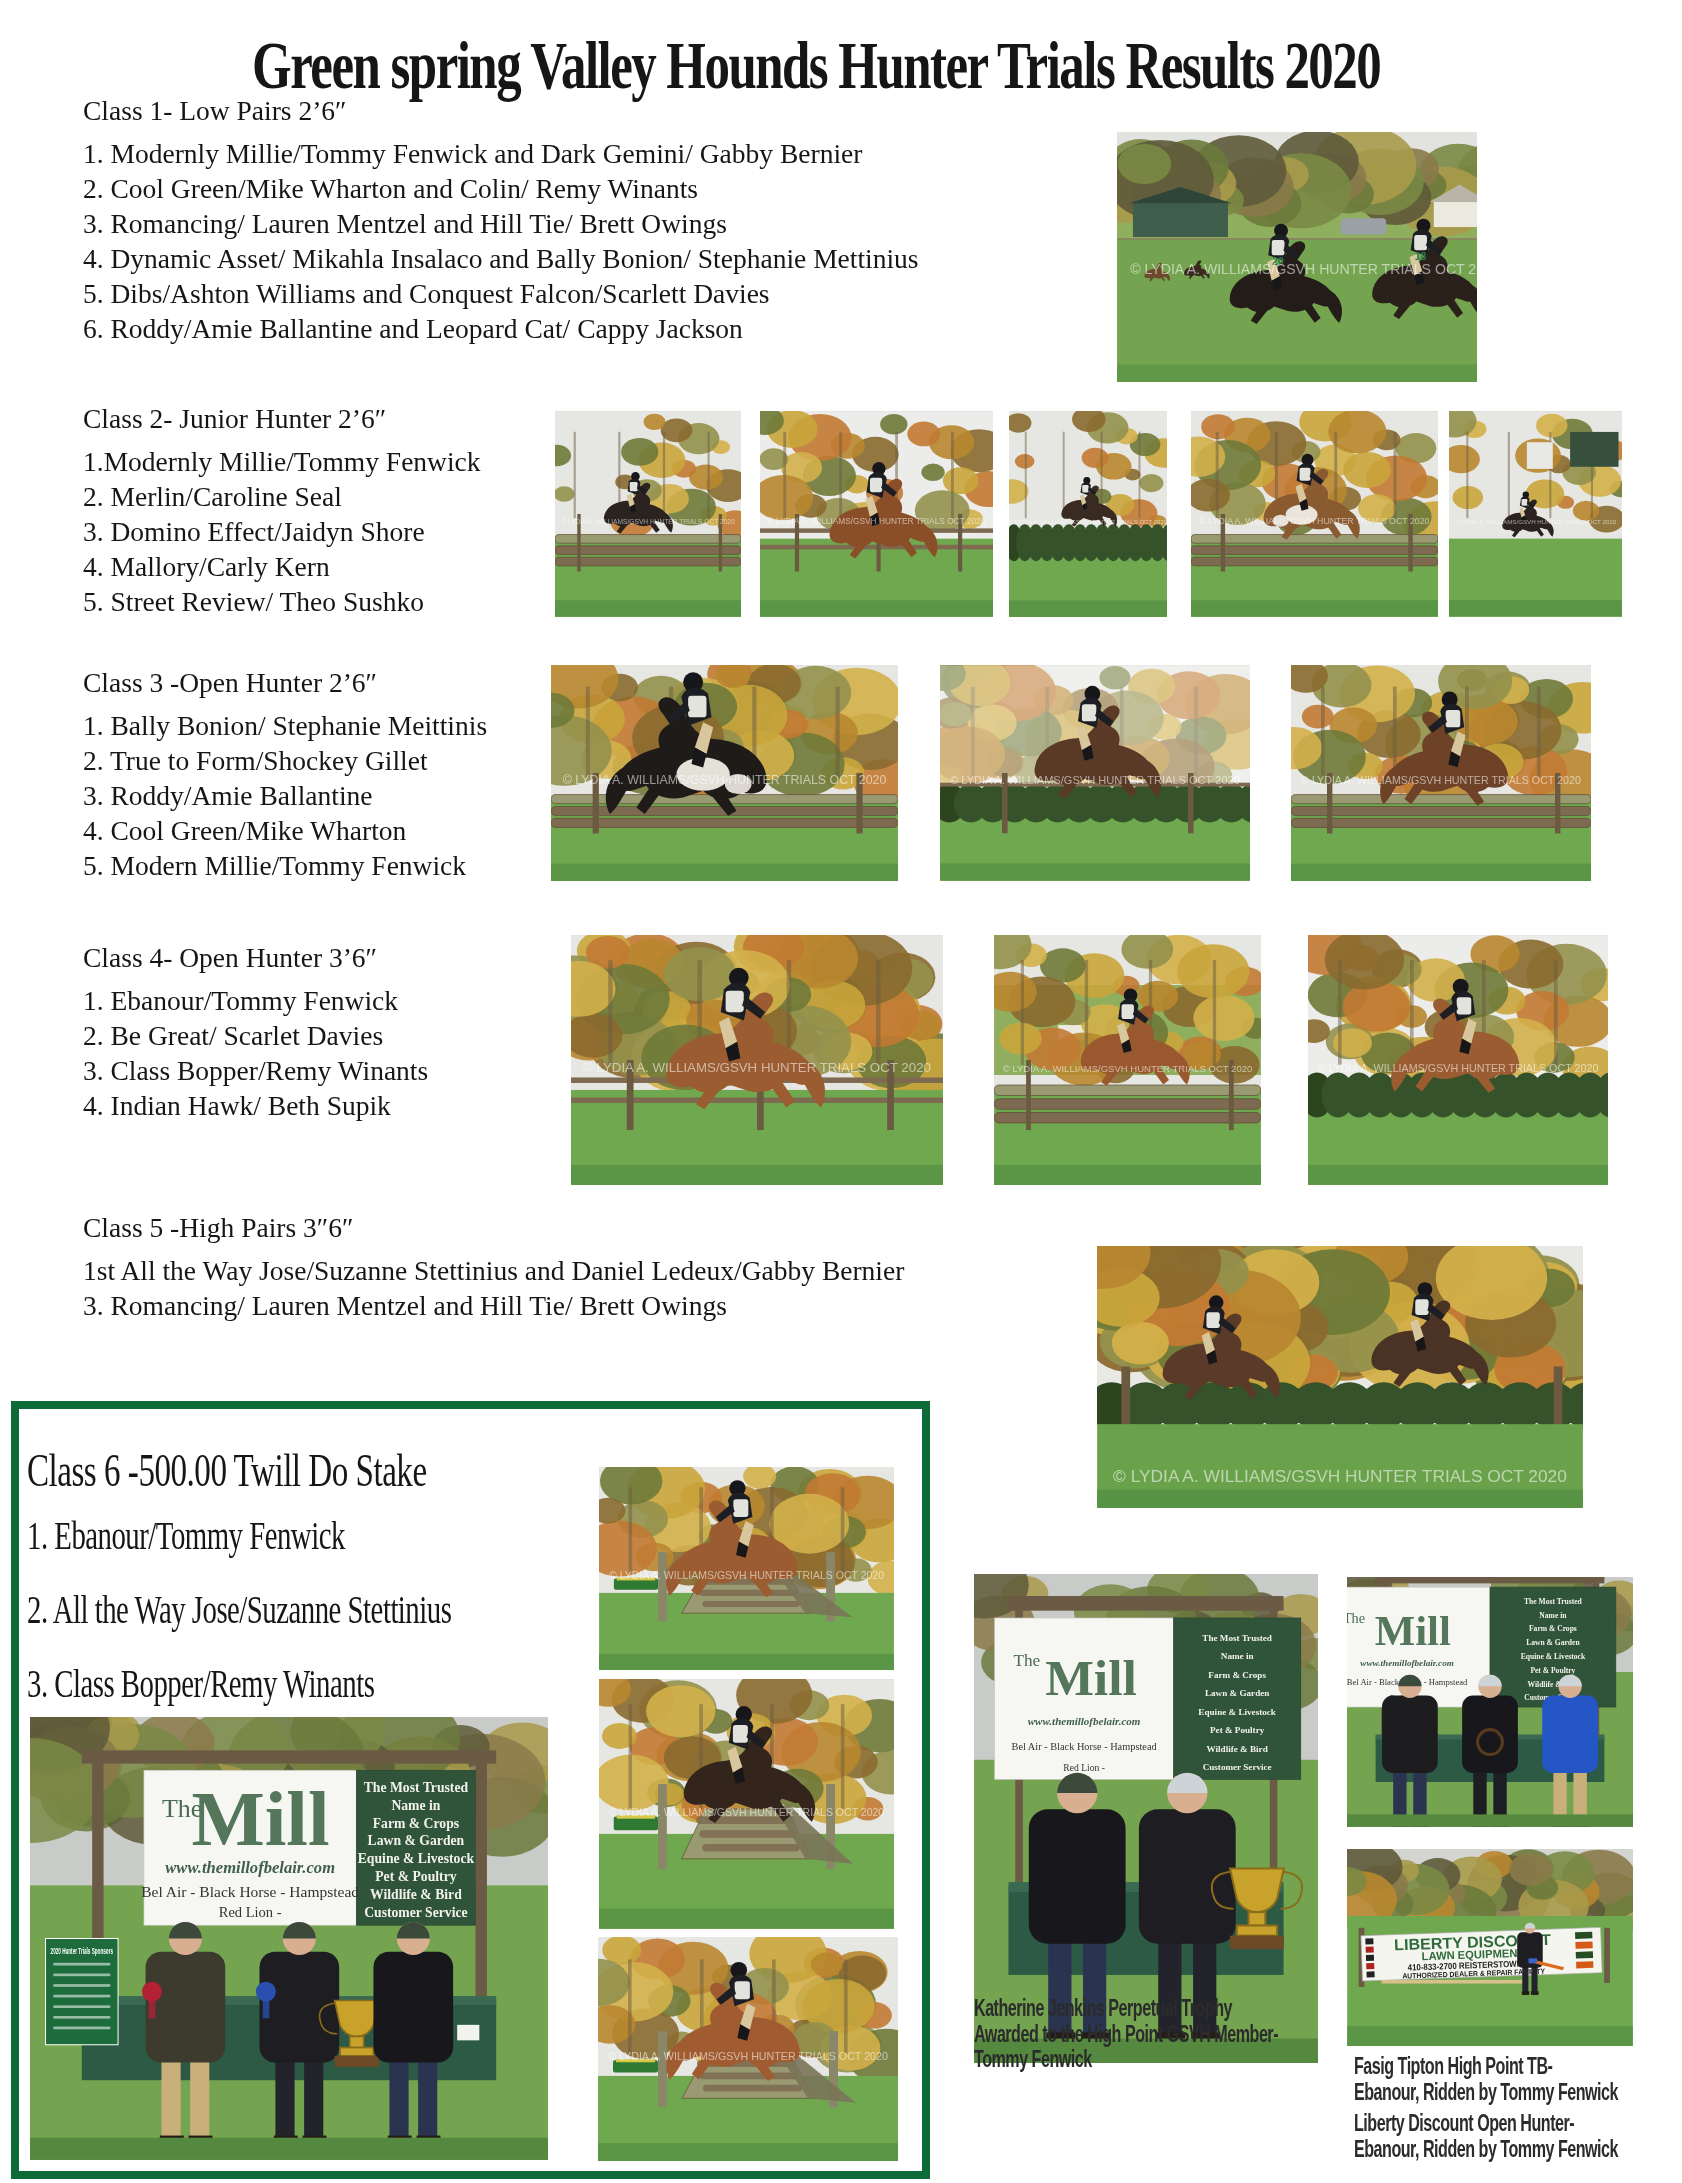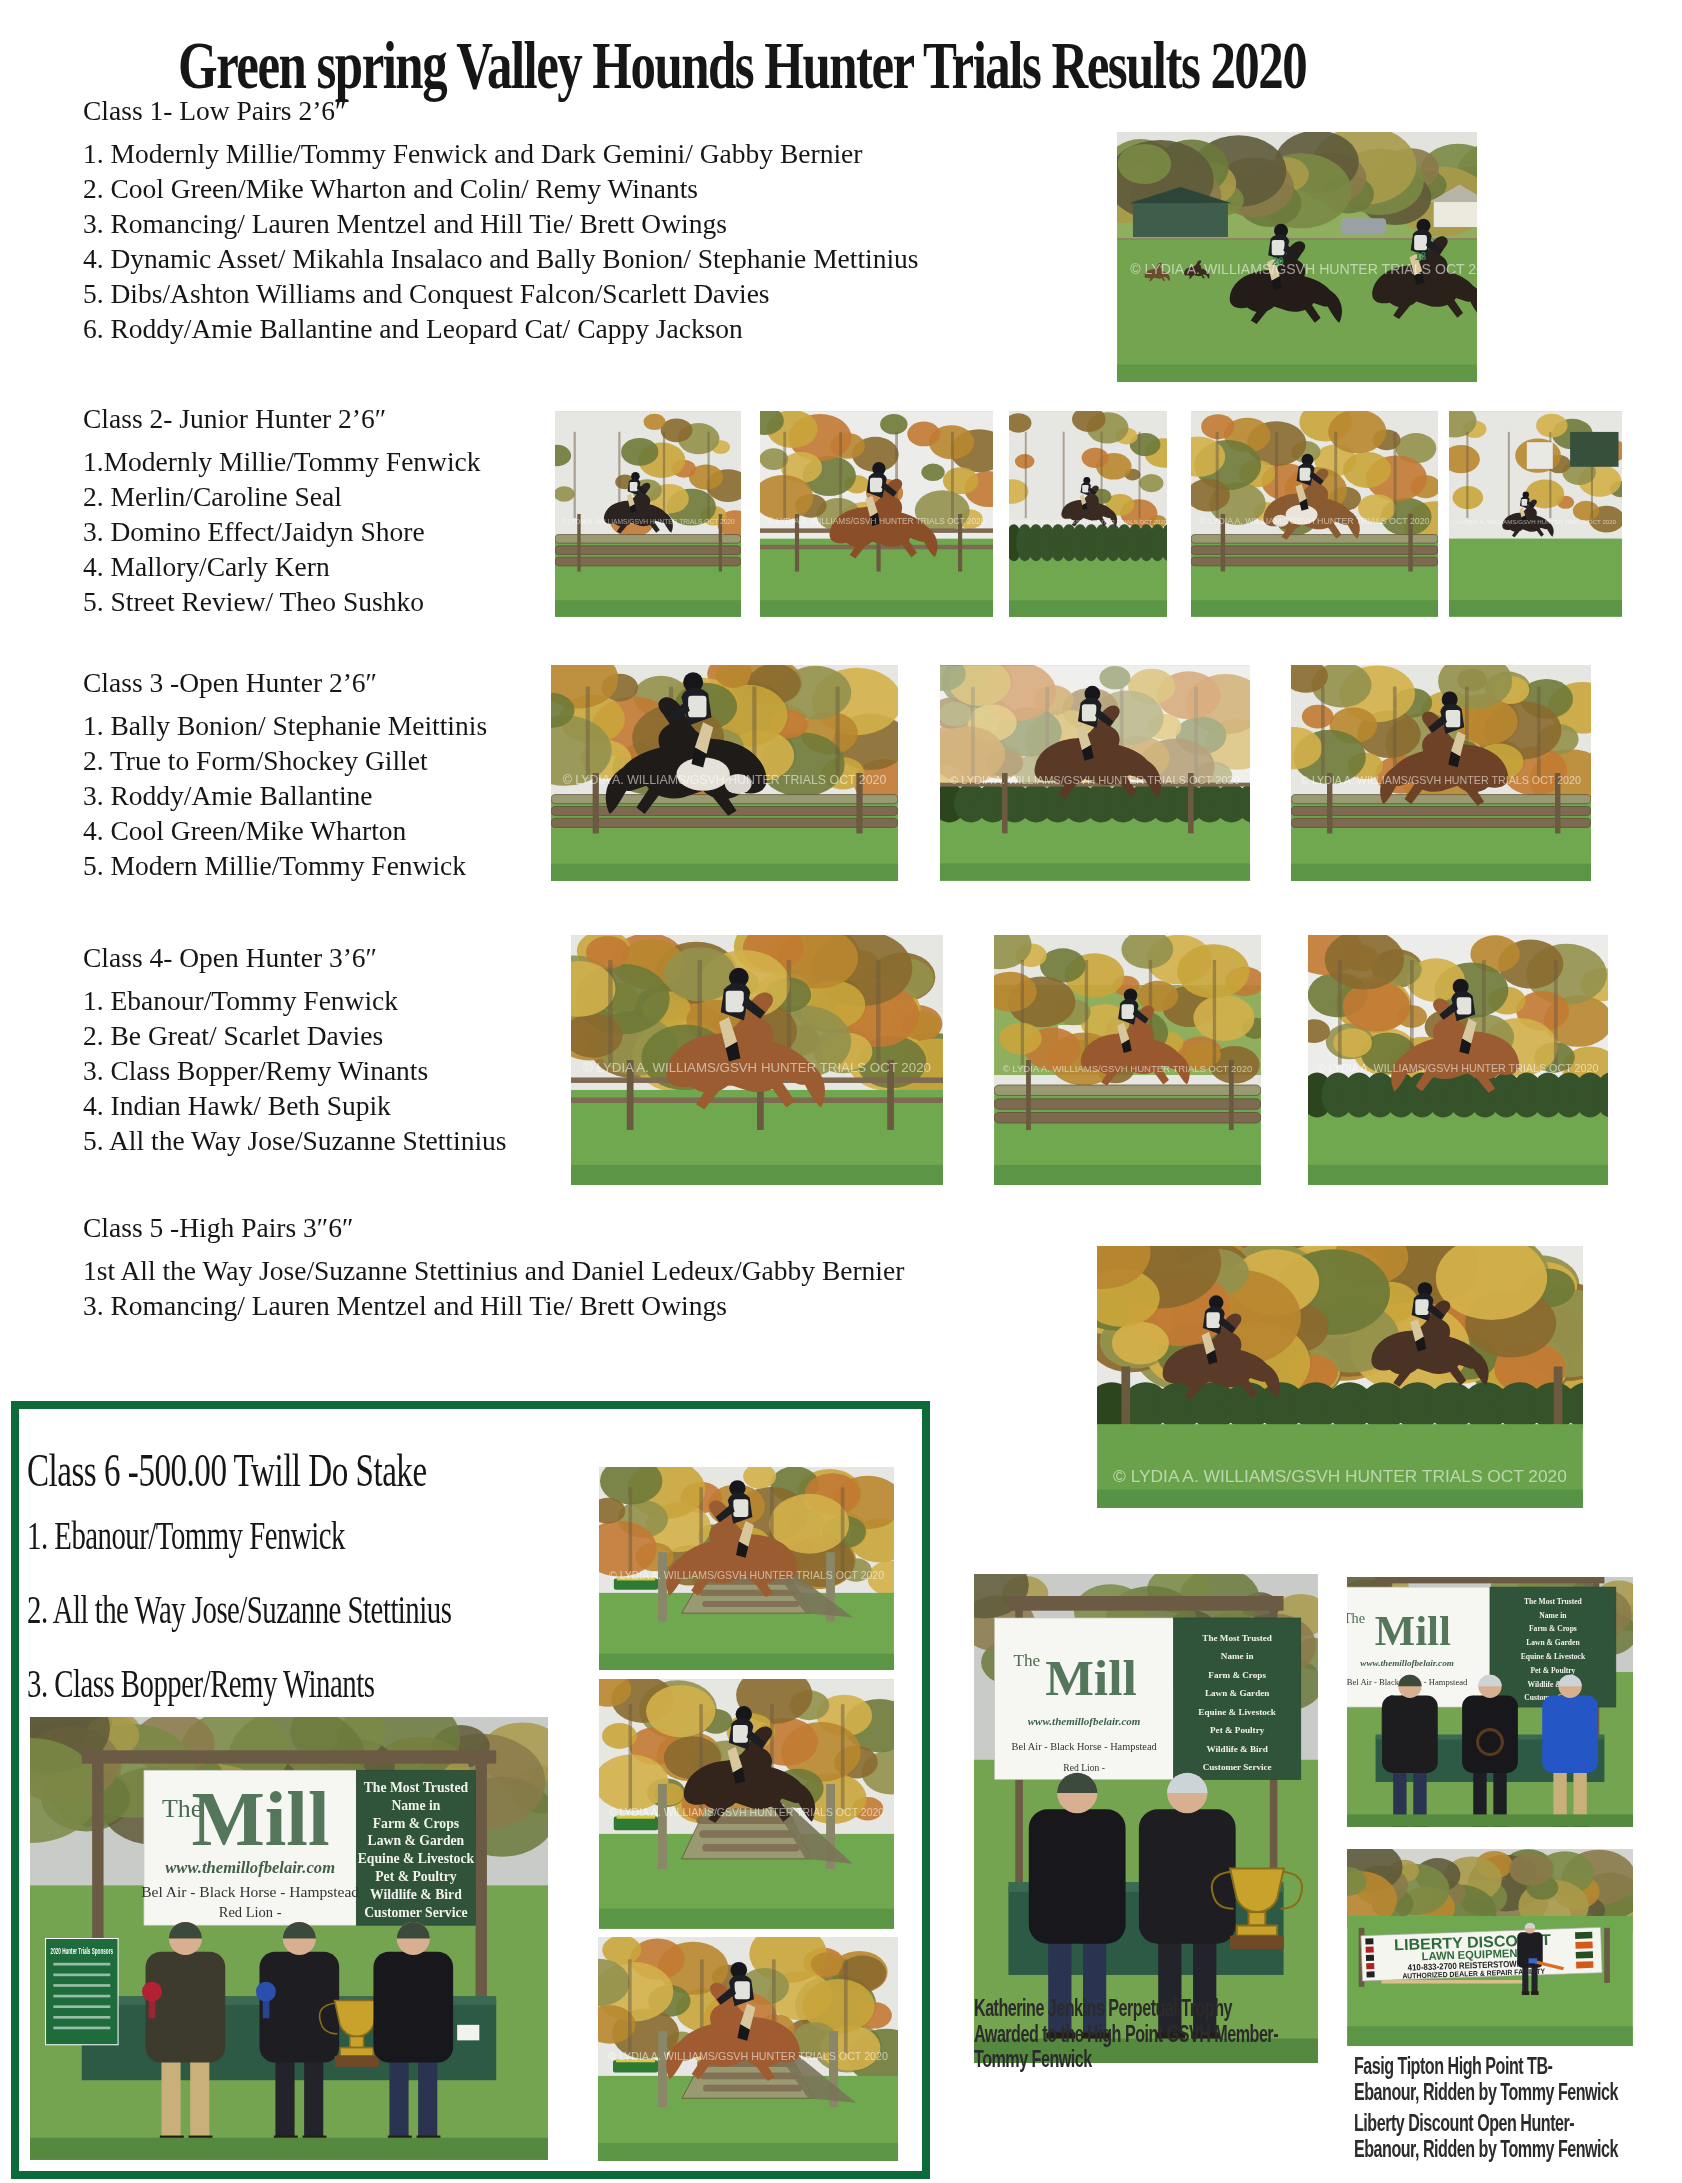--- a/index.html
+++ b/index.html
@@ -1,18 +1,18 @@
 <!DOCTYPE html>
 <html style="font-size:10.7px"><head>
 <meta charset="utf-8">
 <style>
   html,body{margin:0;padding:0;background:#888;}
   .page{position:relative;width:1682px;height:2183px;background:#ffffff;overflow:hidden;
         font-family:"Liberation Serif",serif;color:#161616;}
-  .page-title{position:absolute;top:27px;left:0;width:1632px;text-align:left;
+  .page-title{position:absolute;top:27px;left:0;width:1632px;text-align:center;
         font-size:67px;font-weight:bold;white-space:nowrap;}
   .page-title .sq{display:inline-block;transform:scaleX(0.76);transform-origin:center;letter-spacing:-2px;}
   .cls{position:absolute;left:83px;}
   .cls .h,.cls .e{font-size:27.5px;height:35px;line-height:35px;white-space:nowrap;}
   .cls .h{margin-bottom:8px;}
   .photo{position:absolute;overflow:hidden;background:#d8d5cd;}
   .stake-box{position:absolute;left:10.7px;top:1401px;width:919px;height:778px;
         border:8.7px solid #0d6b3a;box-sizing:border-box;background:transparent;}
   .stake-title{position:absolute;left:27px;top:1444px;font-size:46px;font-weight:normal;white-space:nowrap;}
   .stake-e{position:absolute;left:27px;font-size:40px;white-space:nowrap;}
@@ -55,21 +55,20 @@
     <div class="e">4. Cool Green/Mike Wharton</div>
     <div class="e">5. Modern Millie/Tommy Fenwick</div>
   </div>
 
   <div class="cls" style="top:940px">
     <div class="h">Class 4- Open Hunter 3’6″</div>
     <div class="e">1. Ebanour/Tommy Fenwick</div>
     <div class="e">2. Be Great/ Scarlet Davies</div>
     <div class="e">3. Class Bopper/Remy Winants</div>
     <div class="e">4. Indian Hawk/ Beth Supik</div>
-    <div class="e">5. All the Way Jose/Suzanne Stettinius</div>
   </div>
 
   <div class="cls" style="top:1210px">
     <div class="h">Class 5 -High Pairs  3″6″</div>
     <div class="e">1st All the Way Jose/Suzanne Stettinius and Daniel Ledeux/Gabby Bernier</div>
     <div class="e">3. Romancing/ Lauren Mentzel and Hill Tie/ Brett Owings</div>
   </div>
 
   <div class="stake-box"></div>
   <div class="stake-title"><span class="condL">Class 6 -500.00 Twill Do Stake</span></div>

